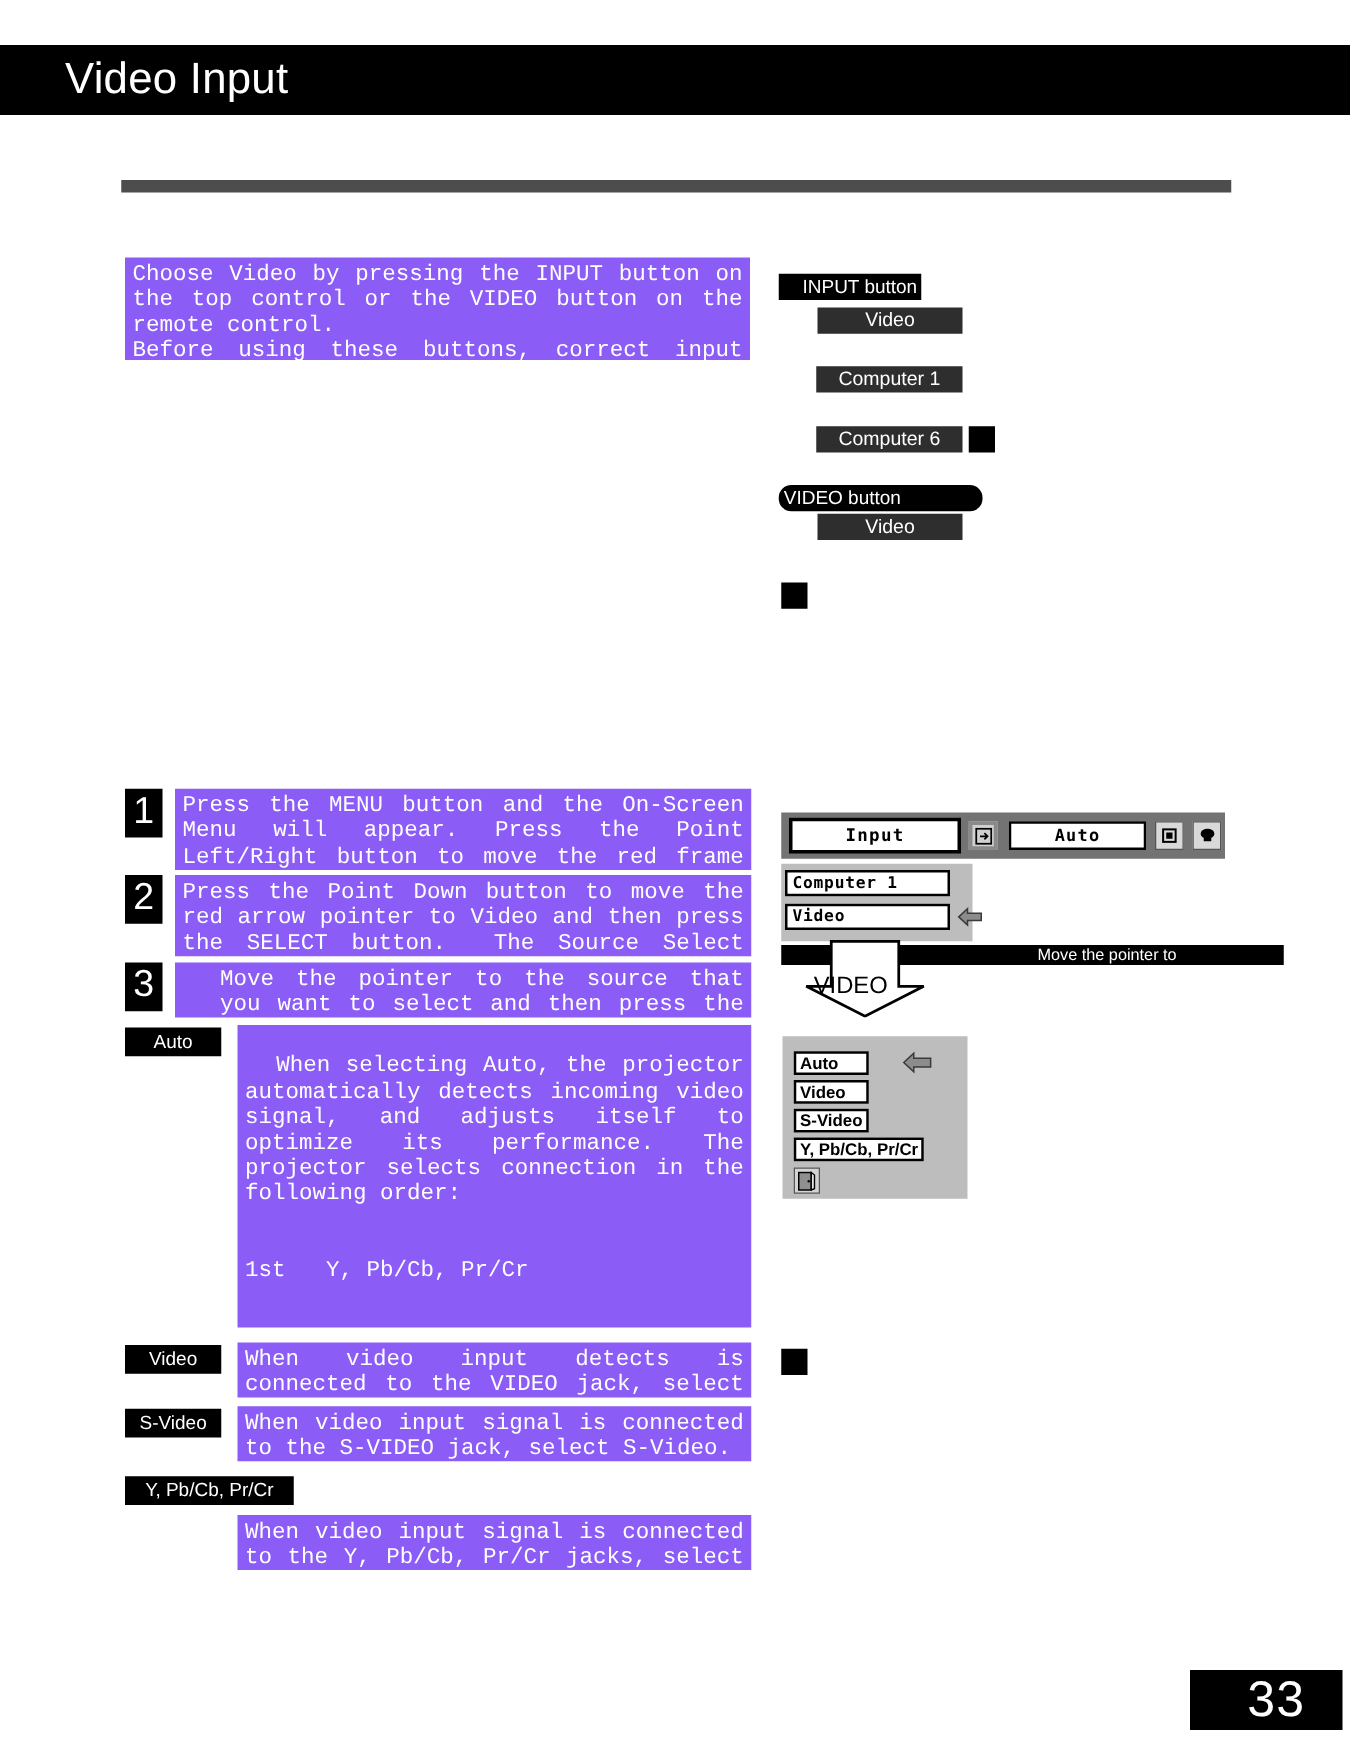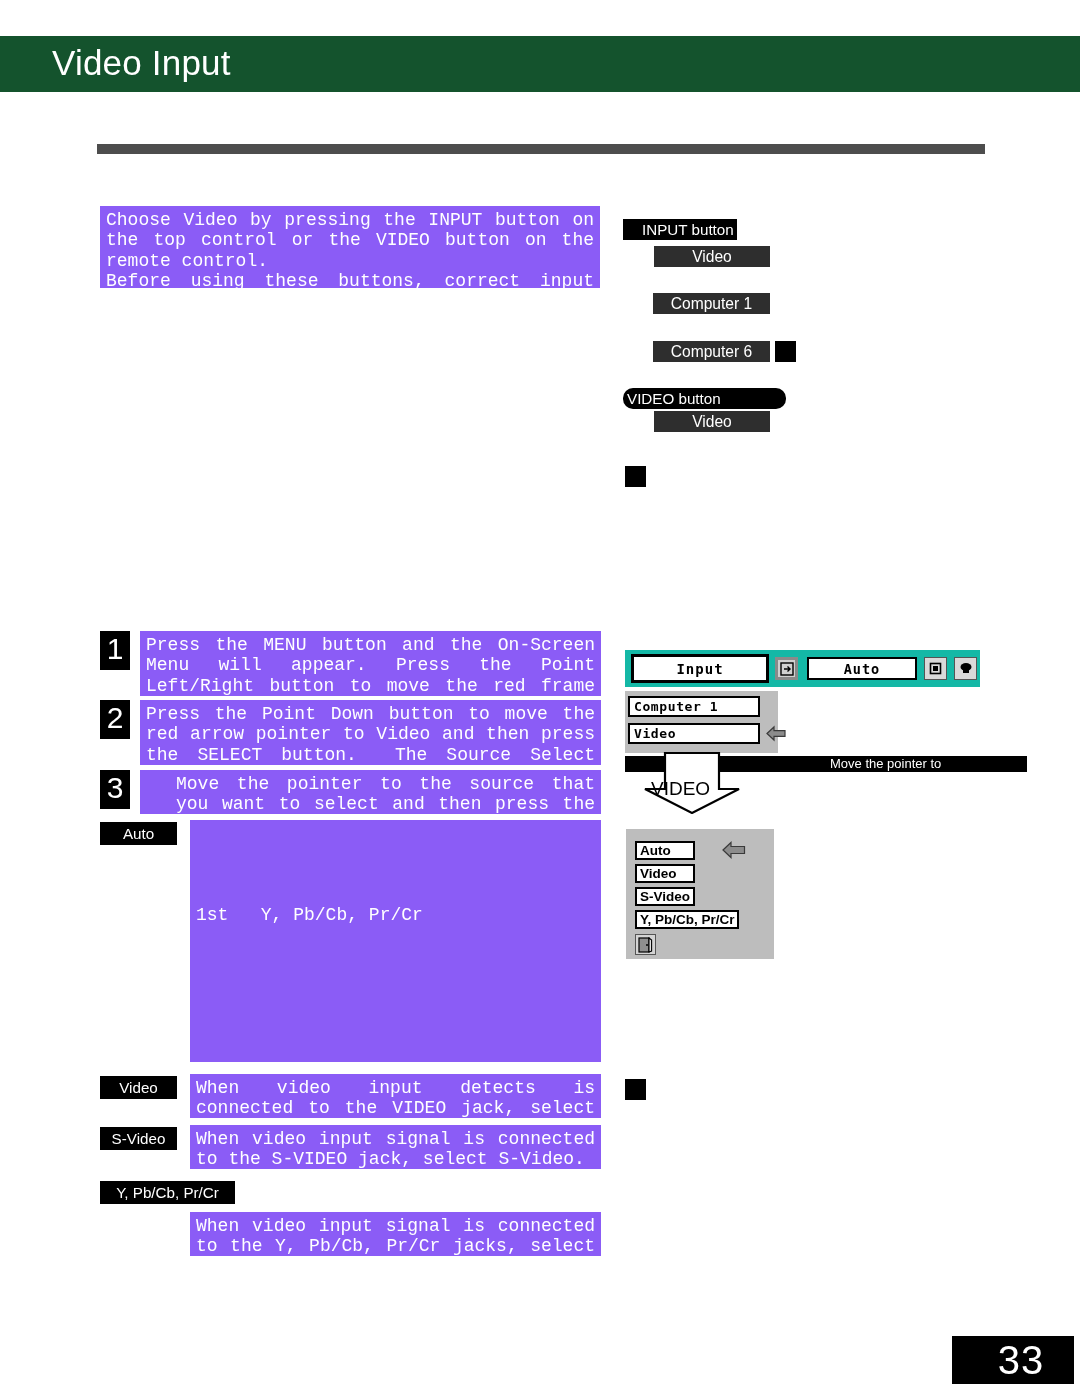--- a/index.html
+++ b/index.html
@@ -15,21 +15,21 @@
     overflow: hidden;
   }
 
   
   #page-header {
     position: absolute;
     left: 0;
     top: 36px;
     width: 1080px;
     height: 56px;
-    background: #14532d;
+    background: #000000;
   }
   #page-header .title {
     position: absolute;
     left: 52px;
     top: 50%;
     transform: translateY(-52%);
     color: #ffffff;
     font-size: 35px;
     letter-spacing: 0.2px;
     white-space: nowrap;
@@ -106,21 +106,21 @@
     padding-bottom: 3px;
   }
 
   
   #osd-menubar {
     position: absolute;
     left: 625px;
     top: 650px;
     width: 355px;
     height: 37px;
-    background: #14b8a6;
+    background: #737373;
     box-sizing: border-box;
     overflow: hidden;
   }
   .osd-tab {
     position: absolute;
     left: 6px;
     top: 4px;
     width: 138px;
     height: 29px;
     background: #ffffff;
@@ -322,21 +322,21 @@
 <div class="inv" style="left:140px; top:631px; width:461px; height:65px;">Press the MENU button and the On-Screen Menu will appear. Press the Point Left/Right button to move the red frame pointer to the Input Menu icon.</div>
 
 <div class="stepnum" style="left:100px; top:700px; width:30px; height:39px;">2</div>
 <div class="inv" style="left:140px; top:700px; width:461px; height:65px;">Press the Point Down button to move the red arrow pointer to Video and then press the SELECT button.  The Source Select Menu will appear.</div>
 
 <div class="stepnum" style="left:100px; top:770px; width:30px; height:39px;">3</div>
 <div class="inv" style="left:140px; top:770px; width:461px; height:44px;padding-left:36px;">Move the pointer to the source that you want to select and then press the SELECT button.</div>
 
 <div class="tagbox" style="left:100px; top:822px; width:77px; height:23px;">Auto</div>
 <div class="inv" style="left:190px; top:820px; width:411px; height:242px; padding-top:3px;">
-  <br>
+  <span>When selecting Auto, the projector automatically detects incoming video signal, and adjusts itself to optimize its performance. The projector selects connection in the following order:</span><br>
   <span class="nojust" style="display:block; text-align:left;">1st   Y, Pb/Cb, Pr/Cr</span>
   
   
   
 </div>
 
 <div class="tagbox" style="left:100px; top:1076px; width:77px; height:23px;">Video</div>
 <div class="inv" style="left:190px; top:1074px; width:411px; height:44px;">When video input detects is connected to the VIDEO jack, select Video.</div>
 
 <div class="blacksq" style="left:625px; top:1079px; width:21px; height:21px;"></div>

